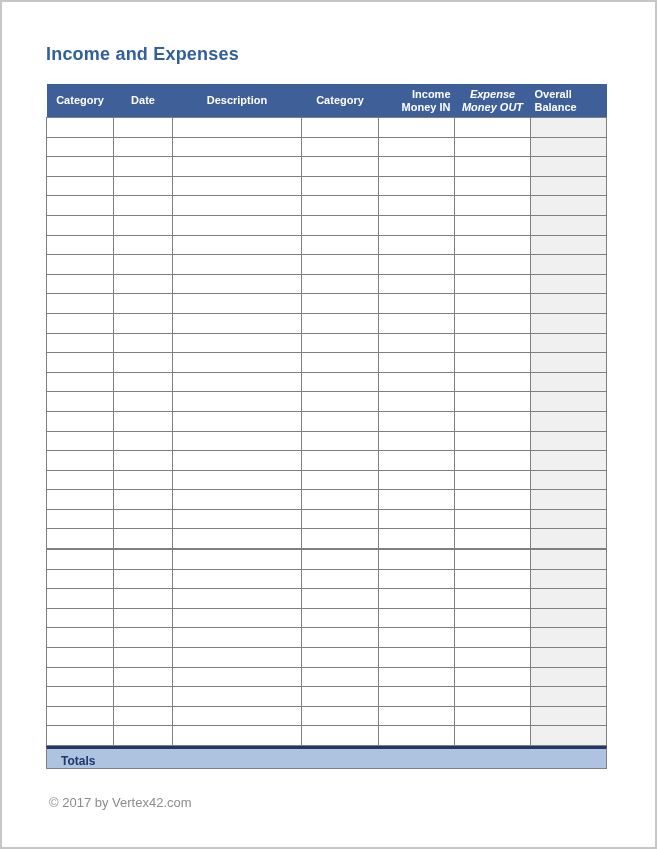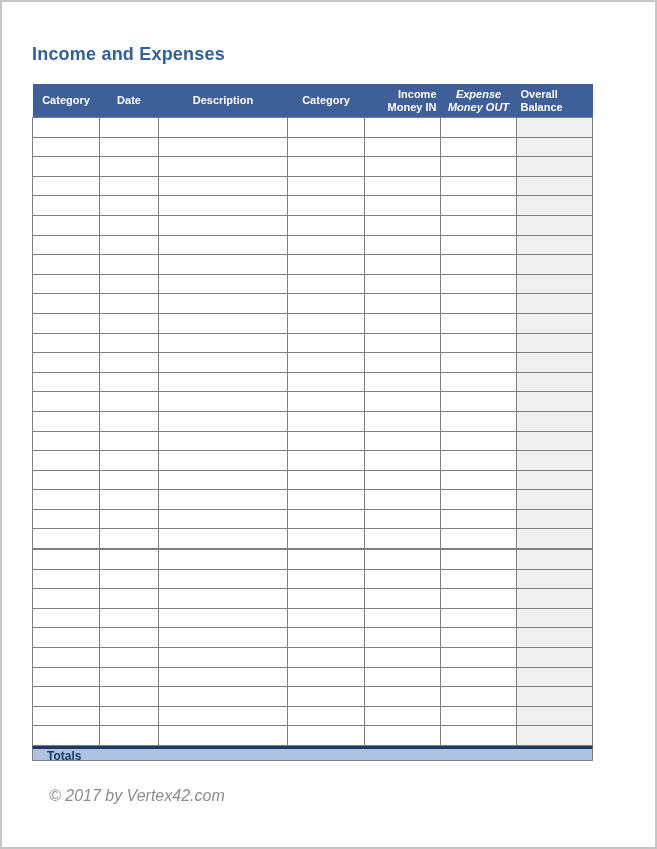--- a/index.html
+++ b/index.html
@@ -2,21 +2,21 @@
 <html style="--title-text: #31609B; --header-bg: #3F5F99; --header-text: #FFFFFF; --grid-border: #7F7F7F; --balance-col-bg: #F0F0F0; --totals-bg: #AEC2E1; --totals-text: #1F3864; --totals-top-border: #1F3864; --footer-text: #8C8C8C; --page-border: #C6C6C6;"><head>
 <meta charset="utf-8">
 <style>
   html,body{margin:0;padding:0;background:#ffffff;}
   body{font-family:"Liberation Sans",sans-serif;}
   .page{
     width:657px;height:849px;box-sizing:border-box;
     border:2px solid var(--page-border,#C6C6C6);
     background:#ffffff;overflow:hidden;position:relative;
   }
-  .content{padding:0 30px;}
+  .content{padding:0 44px;}
   h1.title{
     margin:42px 0 19px 0;
     font-size:18px;font-weight:bold;letter-spacing:.2px;
     color:var(--title-text,#31609B);
   }
   table.grid{
     border-collapse:collapse;table-layout:fixed;width:561px;
   }
   .grid th{
     background:var(--header-bg,#3F5F99);
@@ -24,32 +24,32 @@
     font-size:11px;line-height:13px;font-weight:bold;
     height:33px;vertical-align:middle;padding:0 4px;border:none;
   }
   .grid td{
     border:1.5px solid var(--grid-border,#7F7F7F);
     height:18.6px;padding:0 3px;font-size:11px;
   }
   .grid td.shaded{background:var(--balance-col-bg,#F0F0F0);}
   .grid tr.section-end td{border-bottom-width:2.5px;}
   .totals{
-    width:561px;box-sizing:border-box;height:15px;
+    width:561px;box-sizing:border-box;height:23px;
     border:1.5px solid var(--grid-border,#7F7F7F);
     border-top:3px solid var(--totals-top-border,#1F3864);
     background:var(--totals-bg,#AEC2E1);
-    display:flex;align-items:flex-start;padding-left:14px;
+    display:flex;align-items:flex-end;padding-left:14px;
     font-size:12px;font-weight:bold;
     color:var(--totals-text,#1F3864);
   }
   .footer{
     margin-top:26px;padding:0 40px 0 47px;
     display:flex;justify-content:space-between;align-items:center;
-    font-size:16px;color:var(--footer-text,#8C8C8C);font-style:italic;
+    font-size:13px;color:var(--footer-text,#8C8C8C);
   }
   .footer .url{white-space:nowrap;}
 </style>
 </head>
 <body>
 
 <div class="page">
   <div class="content">
     <h1 class="title">Income and Expenses</h1>
     <table class="grid">

